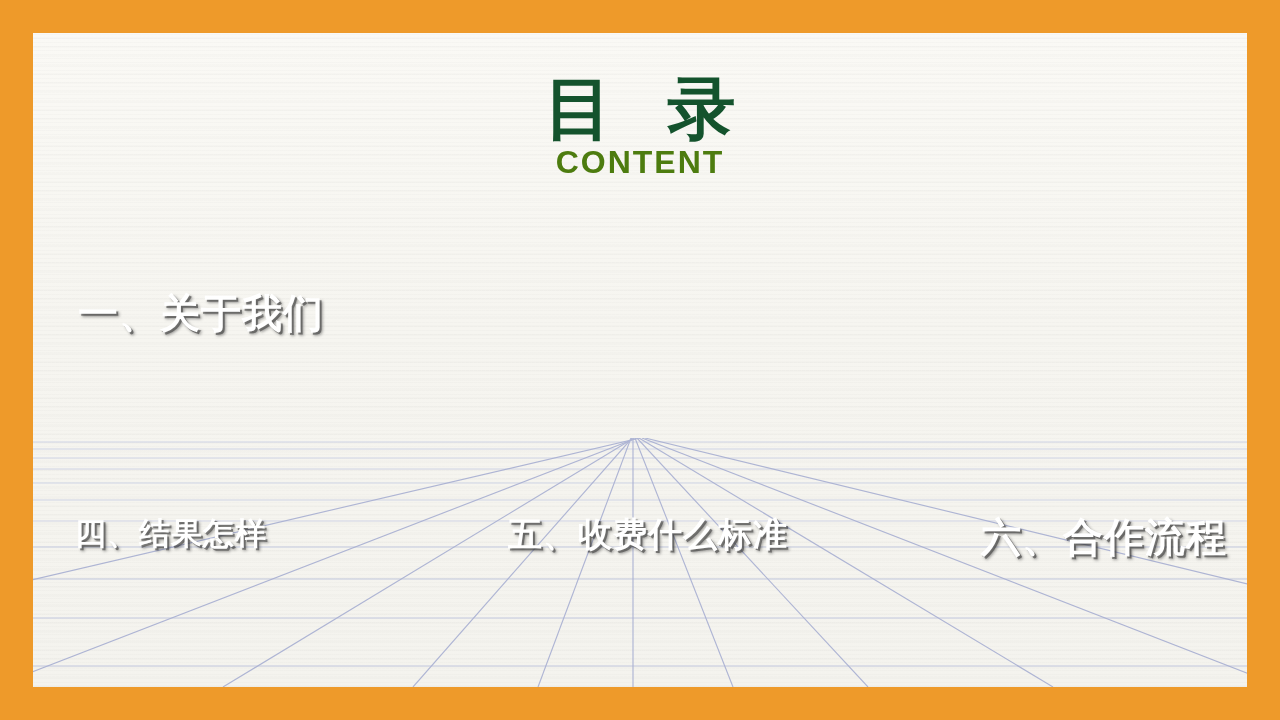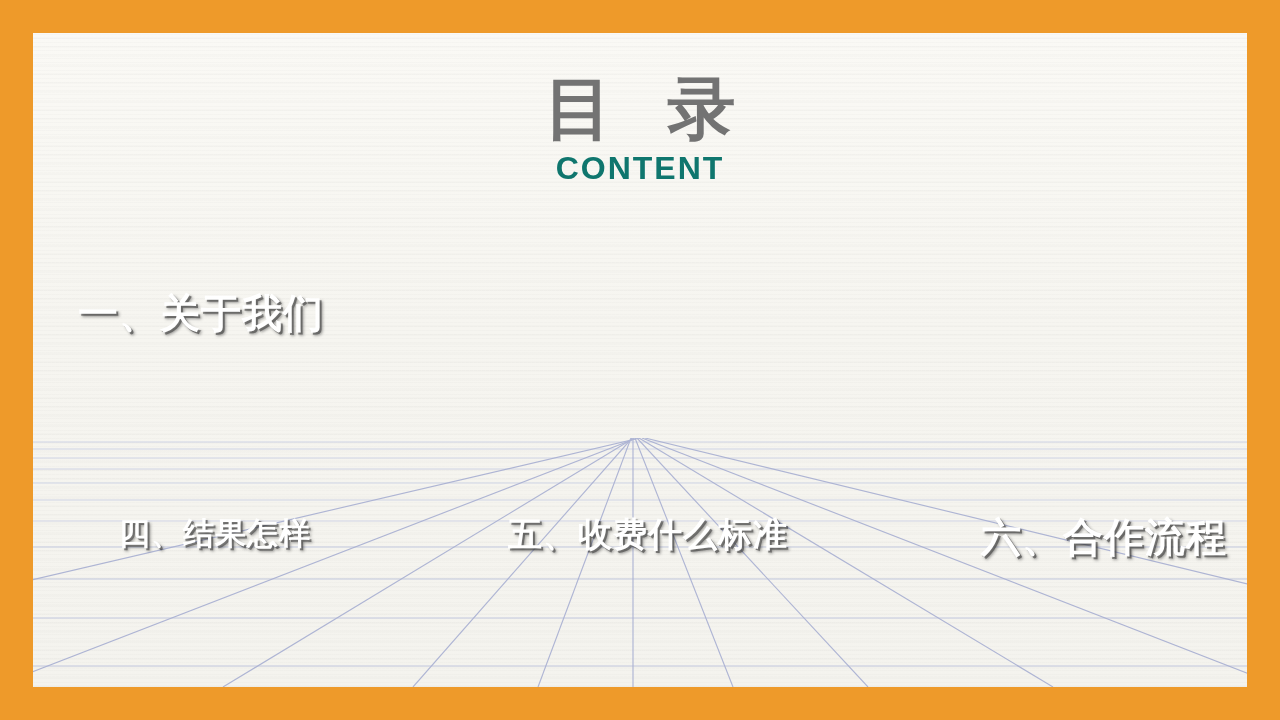--- a/index.html
+++ b/index.html
@@ -35,28 +35,28 @@
     overflow:hidden;pointer-events:none;
   }
   #floor svg{display:block;}
 
   
   #header{
     position:absolute;left:0;right:0;top:40px;
     text-align:center;
   }
   #title-cn{
-    font-size:68px;font-weight:bold;color:#737373;
+    font-size:68px;font-weight:bold;color:#14532d;
     letter-spacing:18px;line-height:1.05;
     margin:0;padding:0;
     text-indent:18px;
   }
   #title-en{
-    font-size:32px;font-weight:bold;color:#0f766e;
-    letter-spacing:2px;margin-top:6px;
+    font-size:32px;font-weight:bold;color:#4d7c0f;
+    letter-spacing:2px;
   }
 
   
   .tile{
     position:absolute;
     display:flex;align-items:center;
     box-sizing:border-box;
     padding-left:18px;
   }
   .tile .tile-shadow{
@@ -152,21 +152,21 @@
 
 
     <div class="tile" style="left:930px;top:217px;width:257px;height:127px;">
       <div class="tile-shadow"></div>
       <div class="tile-face face-green"></div>
     </div>
 
     <div class="tile" style="left:24px;top:437px;width:254px;height:128px;">
       <div class="tile-shadow"></div>
       <div class="tile-face face-teal"></div>
-      <div class="tile-label" style="font-size:31px;margin-left:44px;">四、结果怎样</div>
+      <div class="tile-label" style="font-size:31px;">四、结果怎样</div>
     </div>
 
     <div class="tile" style="left:457px;top:437px;width:331px;height:129px;">
       <div class="tile-shadow"></div>
       <div class="tile-face face-red"></div>
       <div class="tile-label" style="font-size:34px;font-family:Liberation Mono, monospace;">五、收费什么标准</div>
     </div>
 
     <div class="tile" style="left:930px;top:437px;width:257px;height:134px;">
       <div class="tile-shadow"></div>

